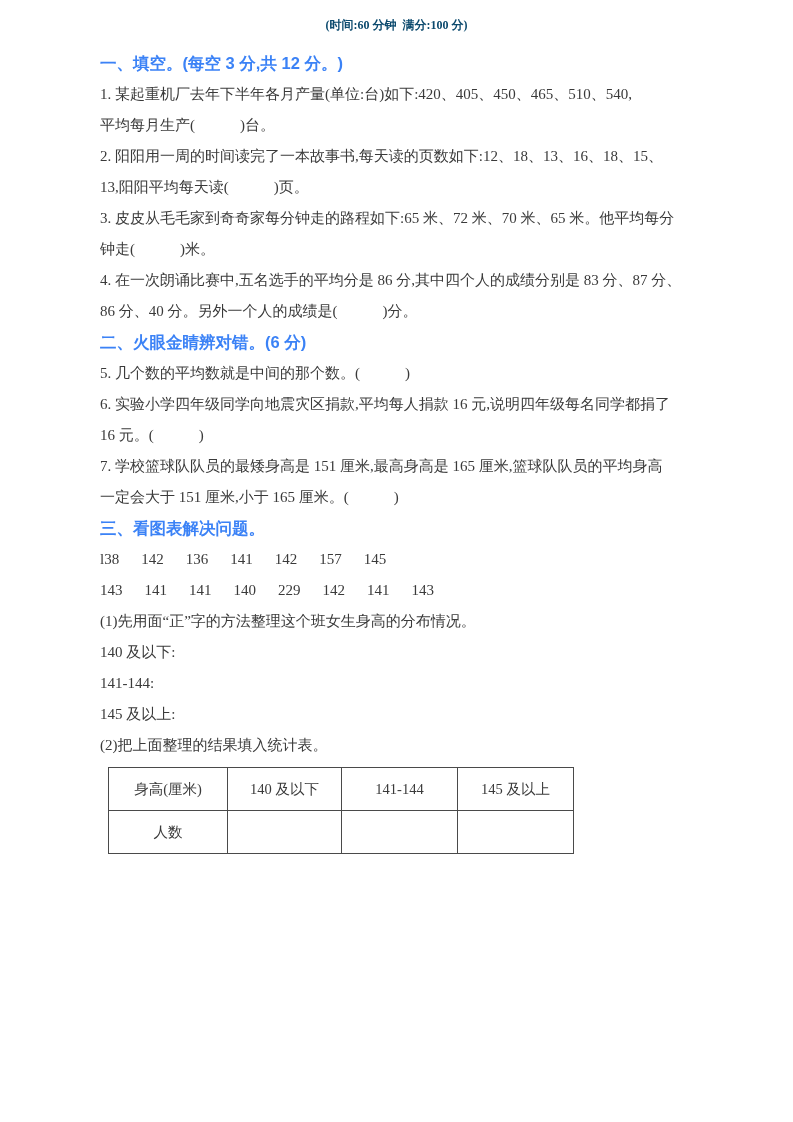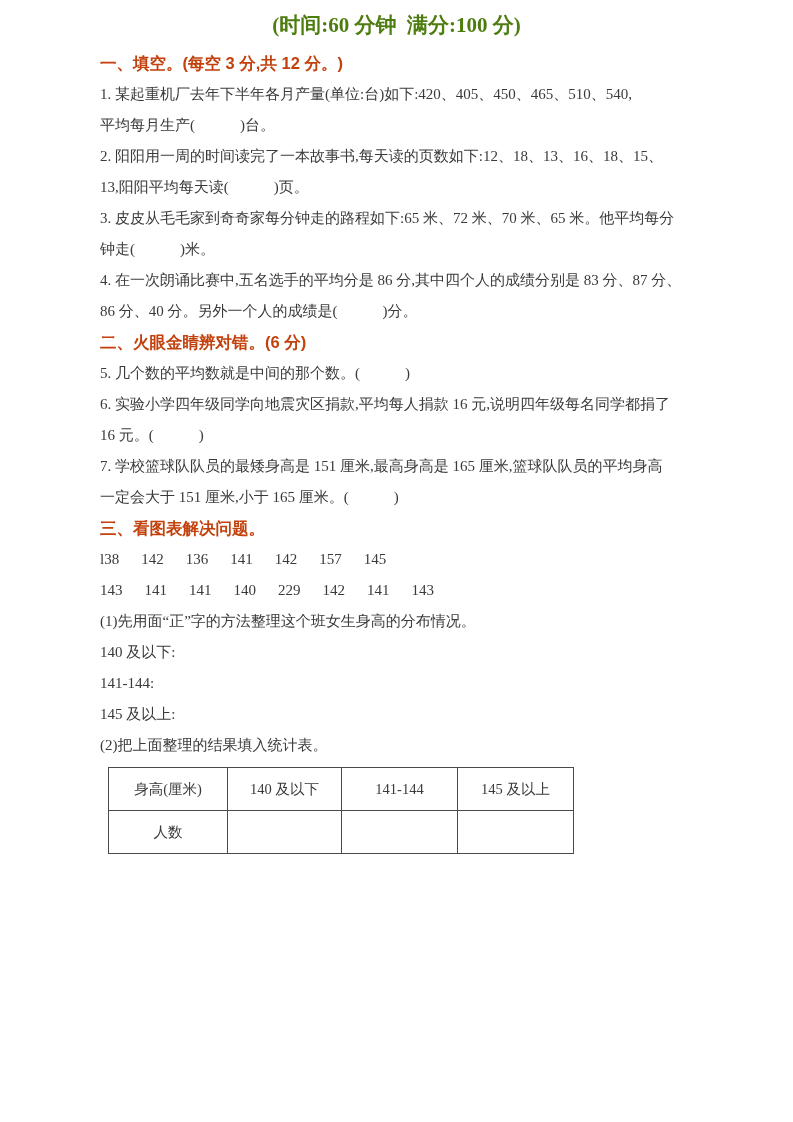--- a/index.html
+++ b/index.html
@@ -10,29 +10,29 @@
     color:#3a3a3a;
   }
   .title {
     margin:0; padding-top:114px; text-align:center;
     font-family:"Liberation Sans","DejaVu Sans",sans-serif;
     font-weight:700; font-size:22px; line-height:34px; color:#303030;
     letter-spacing:1px;
   }
   .subtitle {
     margin-top:14px; text-align:center; font-weight:700;
-    font-size:21px; line-height:22px; white-space:pre; color:#4d7c0f;
+    font-size:12px; line-height:22px; white-space:pre; color:#0c4a6e;
   }
   .content { margin:12px 100px 0 100px; }
   .line {
     height:31px; line-height:31px; font-size:15px; white-space:pre;
   }
   .heading {
     font-family:"Liberation Sans","DejaVu Sans",sans-serif;
-    font-weight:700; font-size:16.5px; color:#c2410c;
+    font-weight:700; font-size:16.5px; color:#3b82f6;
   }
   .num-row {
     height:31px; display:flex; align-items:center; gap:22px;
     font-size:15px;
   }
   table.stats {
     border-collapse:collapse; margin:6px 0 0 8px;
     table-layout:fixed; width:461px;
   }
   table.stats td {

